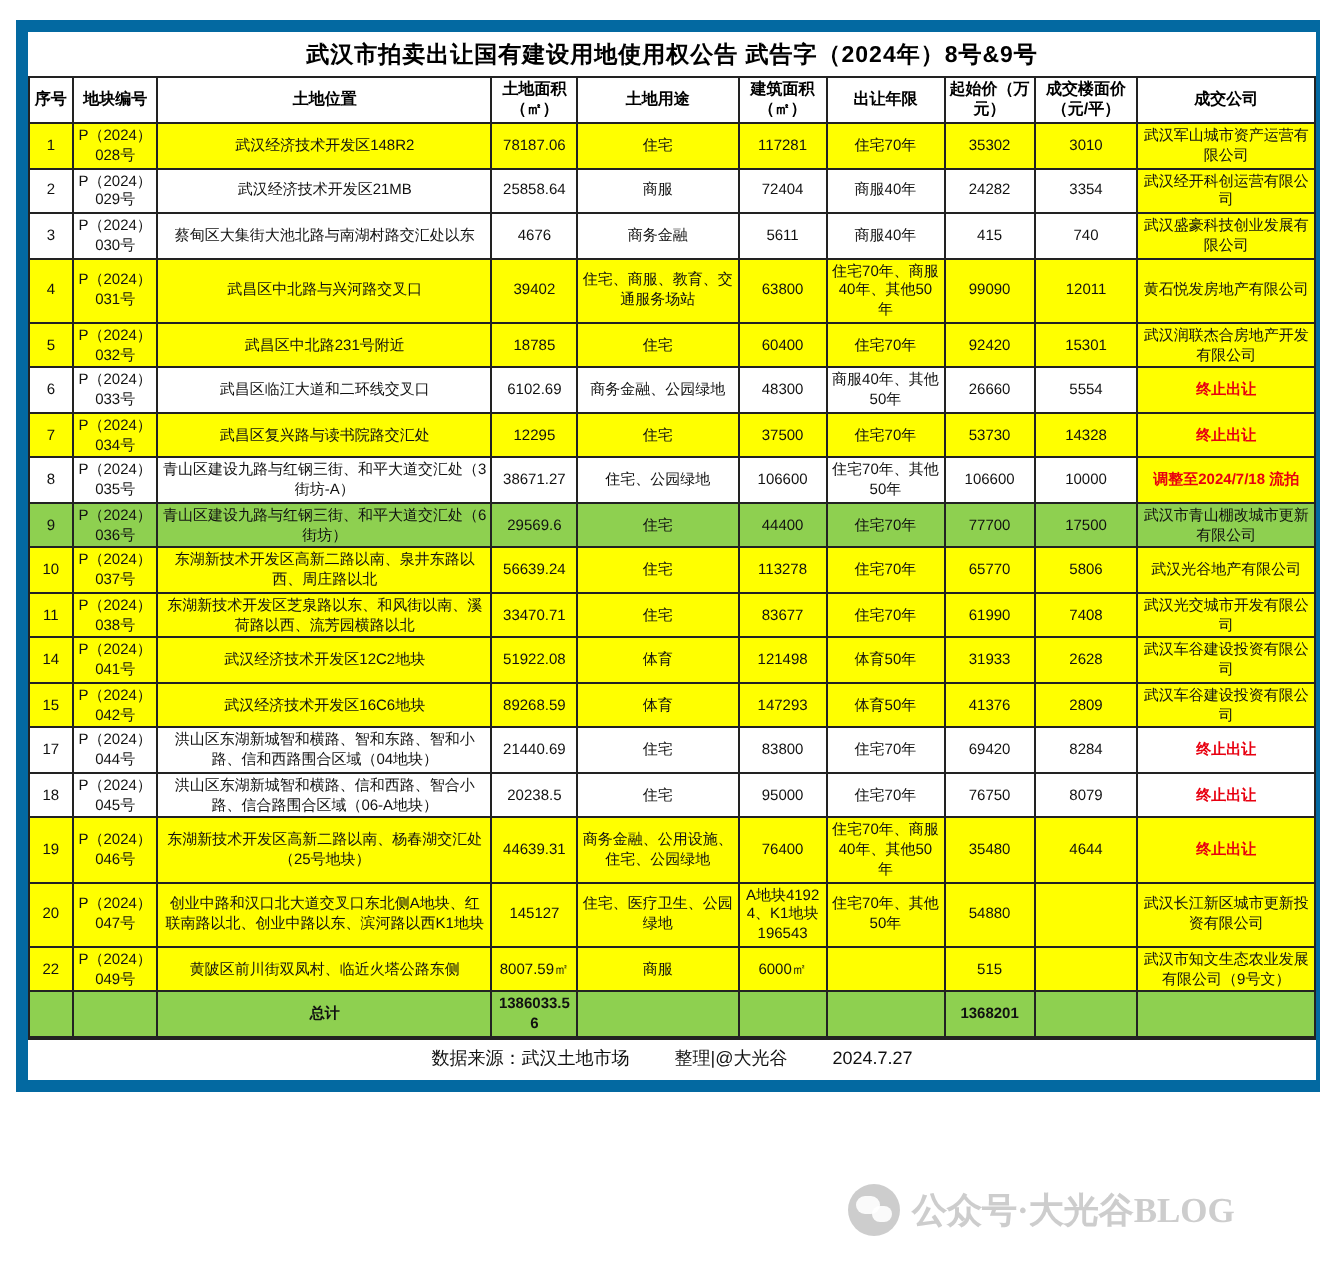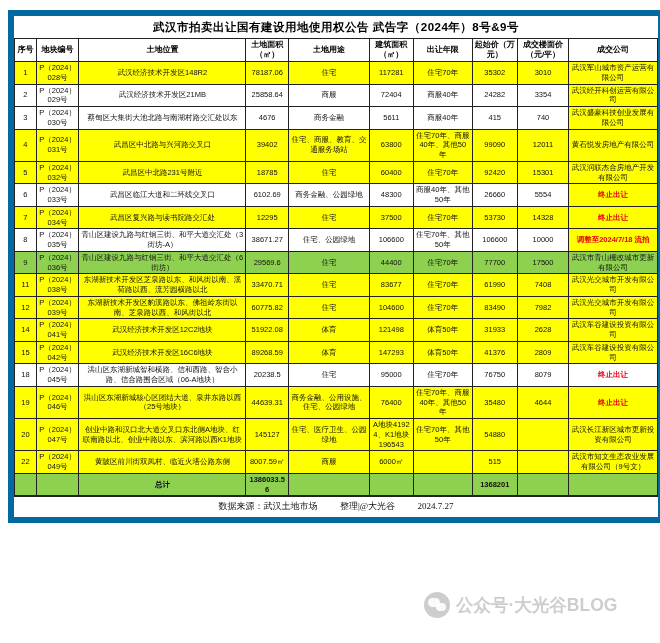--- a/index.html
+++ b/index.html
@@ -26,25 +26,25 @@
   tr.bg-yellow td{background:#ffff00;}
   tr.bg-white td{background:#ffffff;}
   tr.bg-green td{background:#8ed050;}
   td.cell-yellow{background:#ffff00 !important;}
   td.red-text{color:#e80010;font-weight:bold;}
   tr.total-row td{background:#8ed050;font-size:7.5px;font-weight:bold;height:14px;}
   .footer{
     text-align:center;font-size:9px;color:#111;padding:3px 0 4px 0;
     border-top:1px solid #222;
   }
-  .footer span{margin:16px 10px;font-family:Liberation Serif, serif;}
+  .footer span{margin:16px 10px;}
   .watermark{
     position:absolute;left:424px;top:592px;display:flex;align-items:center;
     color:rgba(200,200,200,0.9);font-weight:bold;font-size:17.5px;
-    white-space:nowrap;pointer-events:none;
+    white-space:nowrap;pointer-events:none;font-family:Liberation Serif, serif;
   }
   .wm-icon{
     width:26px;height:26px;border-radius:50%;background:rgba(200,200,200,0.9);
     position:relative;margin-right:6px;flex:0 0 auto;
   }
   .wm-icon:before{
     content:"";position:absolute;left:4px;top:6px;width:12px;height:9px;
     background:#fff;border-radius:5px;opacity:.9;
   }
   .wm-icon:after{
@@ -188,41 +188,41 @@
           <td>青山区建设九路与红钢三街、和平大道交汇处（6街坊）</td>
           <td>29569.6</td>
           <td>住宅</td>
           <td>44400</td>
           <td>住宅70年</td>
           <td>77700</td>
           <td>17500</td>
           <td>武汉市青山棚改城市更新有限公司</td>
         </tr>
         <tr class="bg-yellow">
+          <td>10</td>
+          <td>P（2024）037号</td>
+          <td>东湖新技术开发区高新二路以南、泉井东路以西、周庄路以北</td>
+          <td>56639.24</td>
+          <td>住宅</td>
+          <td>113278</td>
+          <td>住宅70年</td>
+          <td>65770</td>
+          <td>5806</td>
+          <td>武汉光谷地产有限公司</td>
+        </tr>
+        <tr class="bg-yellow">
           <td>11</td>
           <td>P（2024）038号</td>
           <td>东湖新技术开发区芝泉路以东、和风街以南、溪荷路以西、流芳园横路以北</td>
           <td>33470.71</td>
           <td>住宅</td>
           <td>83677</td>
           <td>住宅70年</td>
           <td>61990</td>
           <td>7408</td>
-          <td>武汉光交城市开发有限公司</td>
-        </tr>
-        <tr class="bg-yellow">
-          <td>12</td>
-          <td>P（2024）039号</td>
-          <td>东湖新技术开发区豹溪路以东、佛祖岭东街以南、芝泉路以西、和风街以北</td>
-          <td>60775.82</td>
-          <td>住宅</td>
-          <td>104600</td>
-          <td>住宅70年</td>
-          <td>83490</td>
-          <td>7982</td>
           <td>武汉光交城市开发有限公司</td>
         </tr>
         <tr class="bg-yellow">
           <td>14</td>
           <td>P（2024）041号</td>
           <td>武汉经济技术开发区12C2地块</td>
           <td>51922.08</td>
           <td>体育</td>
           <td>121498</td>
           <td>体育50年</td>
@@ -236,35 +236,47 @@
           <td>武汉经济技术开发区16C6地块</td>
           <td>89268.59</td>
           <td>体育</td>
           <td>147293</td>
           <td>体育50年</td>
           <td>41376</td>
           <td>2809</td>
           <td>武汉车谷建设投资有限公司</td>
         </tr>
         <tr class="bg-white">
+          <td>17</td>
+          <td>P（2024）044号</td>
+          <td>洪山区东湖新城智和横路、智和东路、智和小路、信和西路围合区域（04地块）</td>
+          <td>21440.69</td>
+          <td>住宅</td>
+          <td>83800</td>
+          <td>住宅70年</td>
+          <td>69420</td>
+          <td>8284</td>
+          <td class="red-text">终止出让</td>
+        </tr>
+        <tr class="bg-white">
           <td>18</td>
           <td>P（2024）045号</td>
           <td>洪山区东湖新城智和横路、信和西路、智合小路、信合路围合区域（06-A地块）</td>
           <td>20238.5</td>
           <td>住宅</td>
           <td>95000</td>
           <td>住宅70年</td>
           <td>76750</td>
           <td>8079</td>
           <td class="red-text">终止出让</td>
         </tr>
         <tr class="bg-yellow">
           <td>19</td>
           <td>P（2024）046号</td>
-          <td>洪山区东湖新城核心区团结大道、泉井东路以西（25号地块）</td>
+          <td>东湖新技术开发区高新二路以南、杨春湖交汇处（25号地块）</td>
           <td>44639.31</td>
           <td>商务金融、公用设施、住宅、公园绿地</td>
           <td>76400</td>
           <td>住宅70年、商服40年、其他50年</td>
           <td>35480</td>
           <td>4644</td>
           <td class="red-text">终止出让</td>
         </tr>
         <tr class="bg-yellow">
           <td>20</td>

